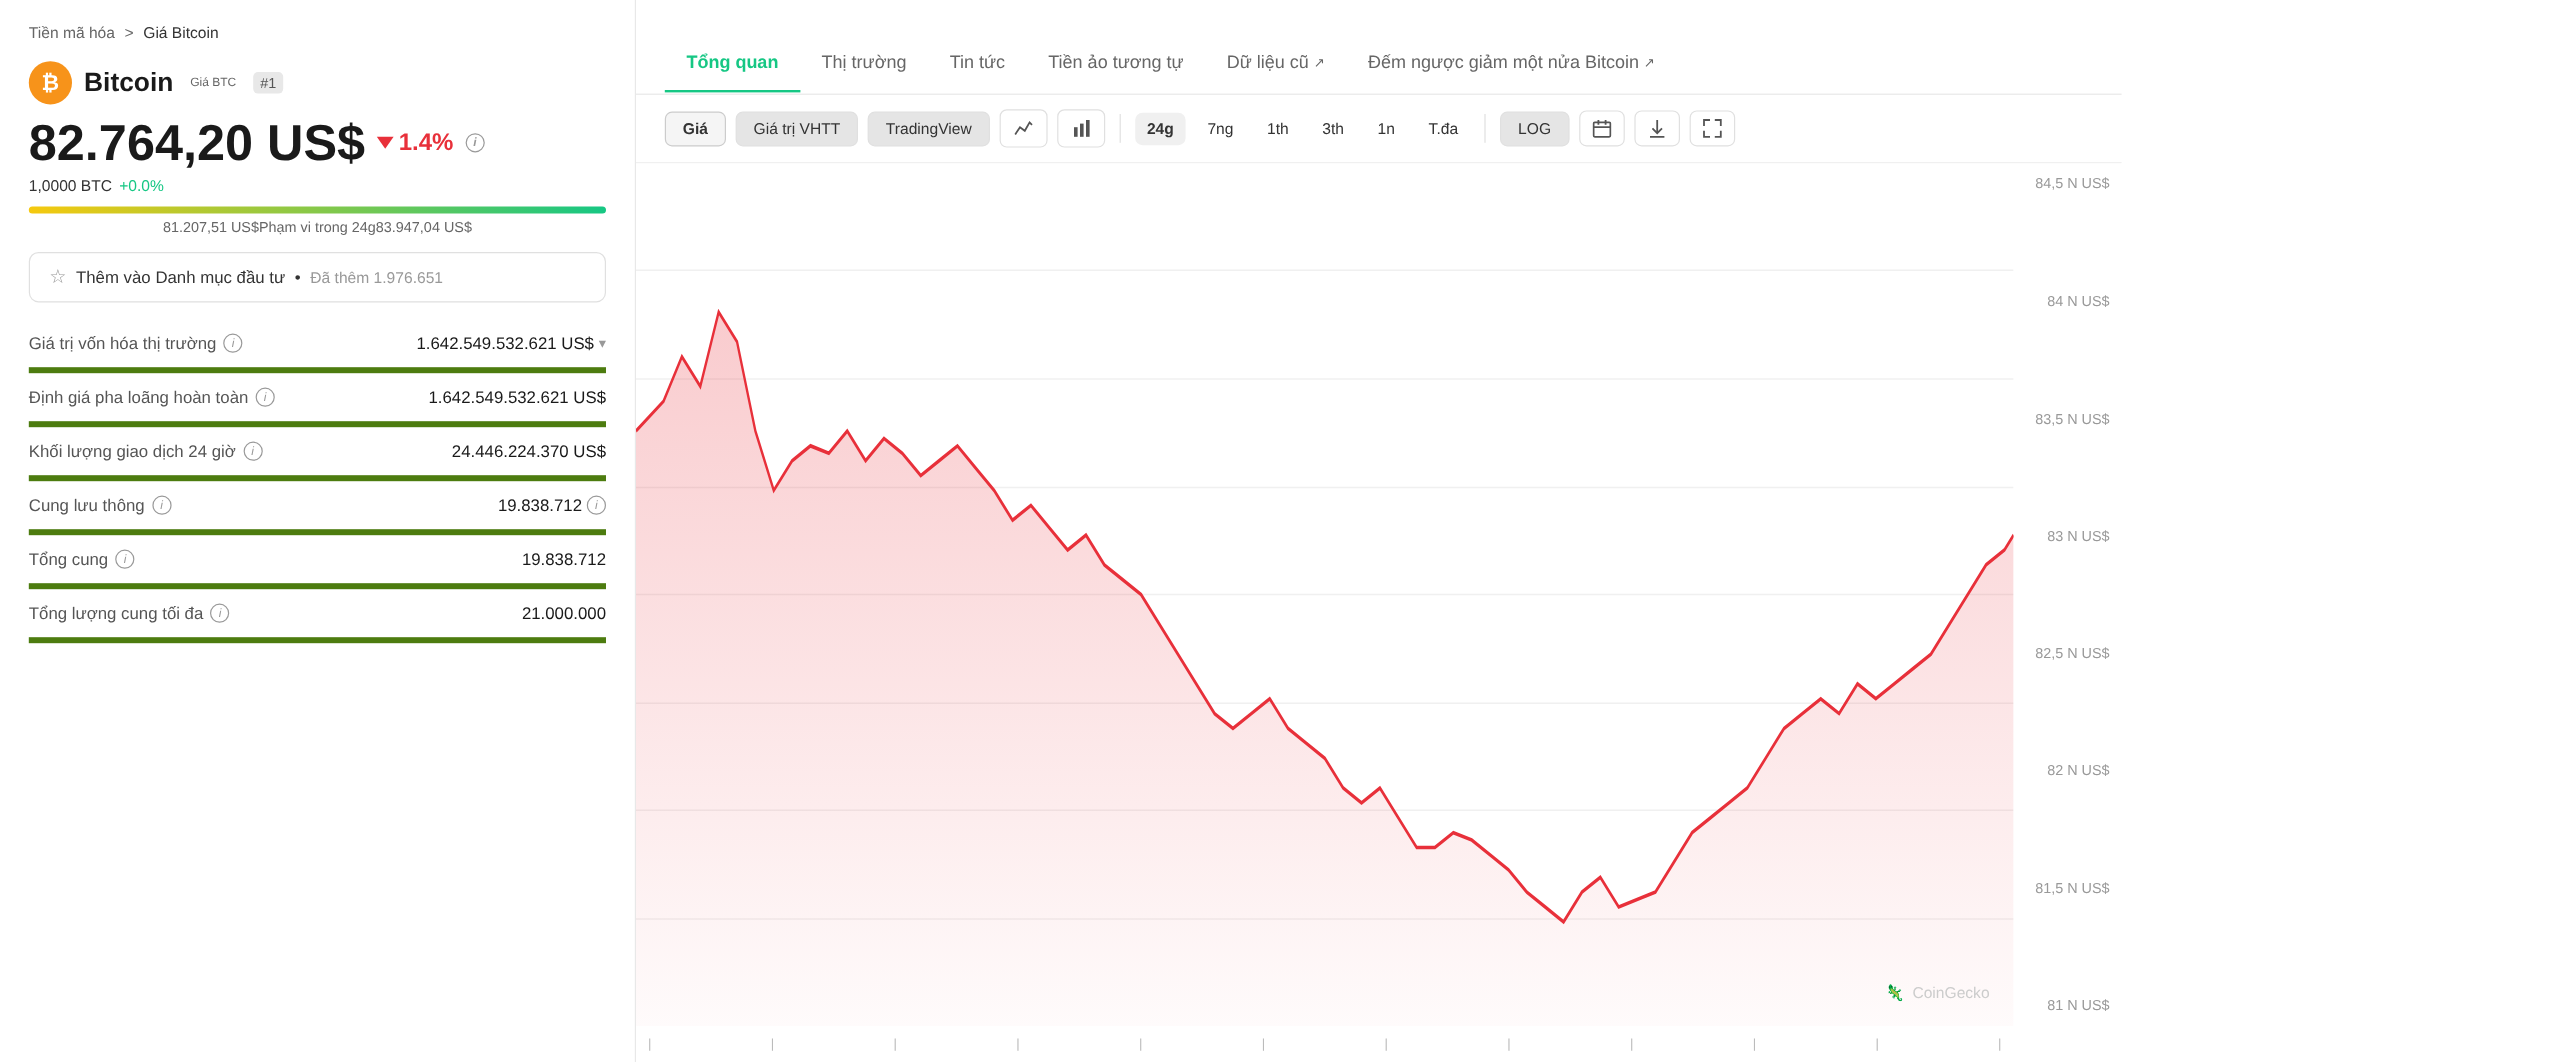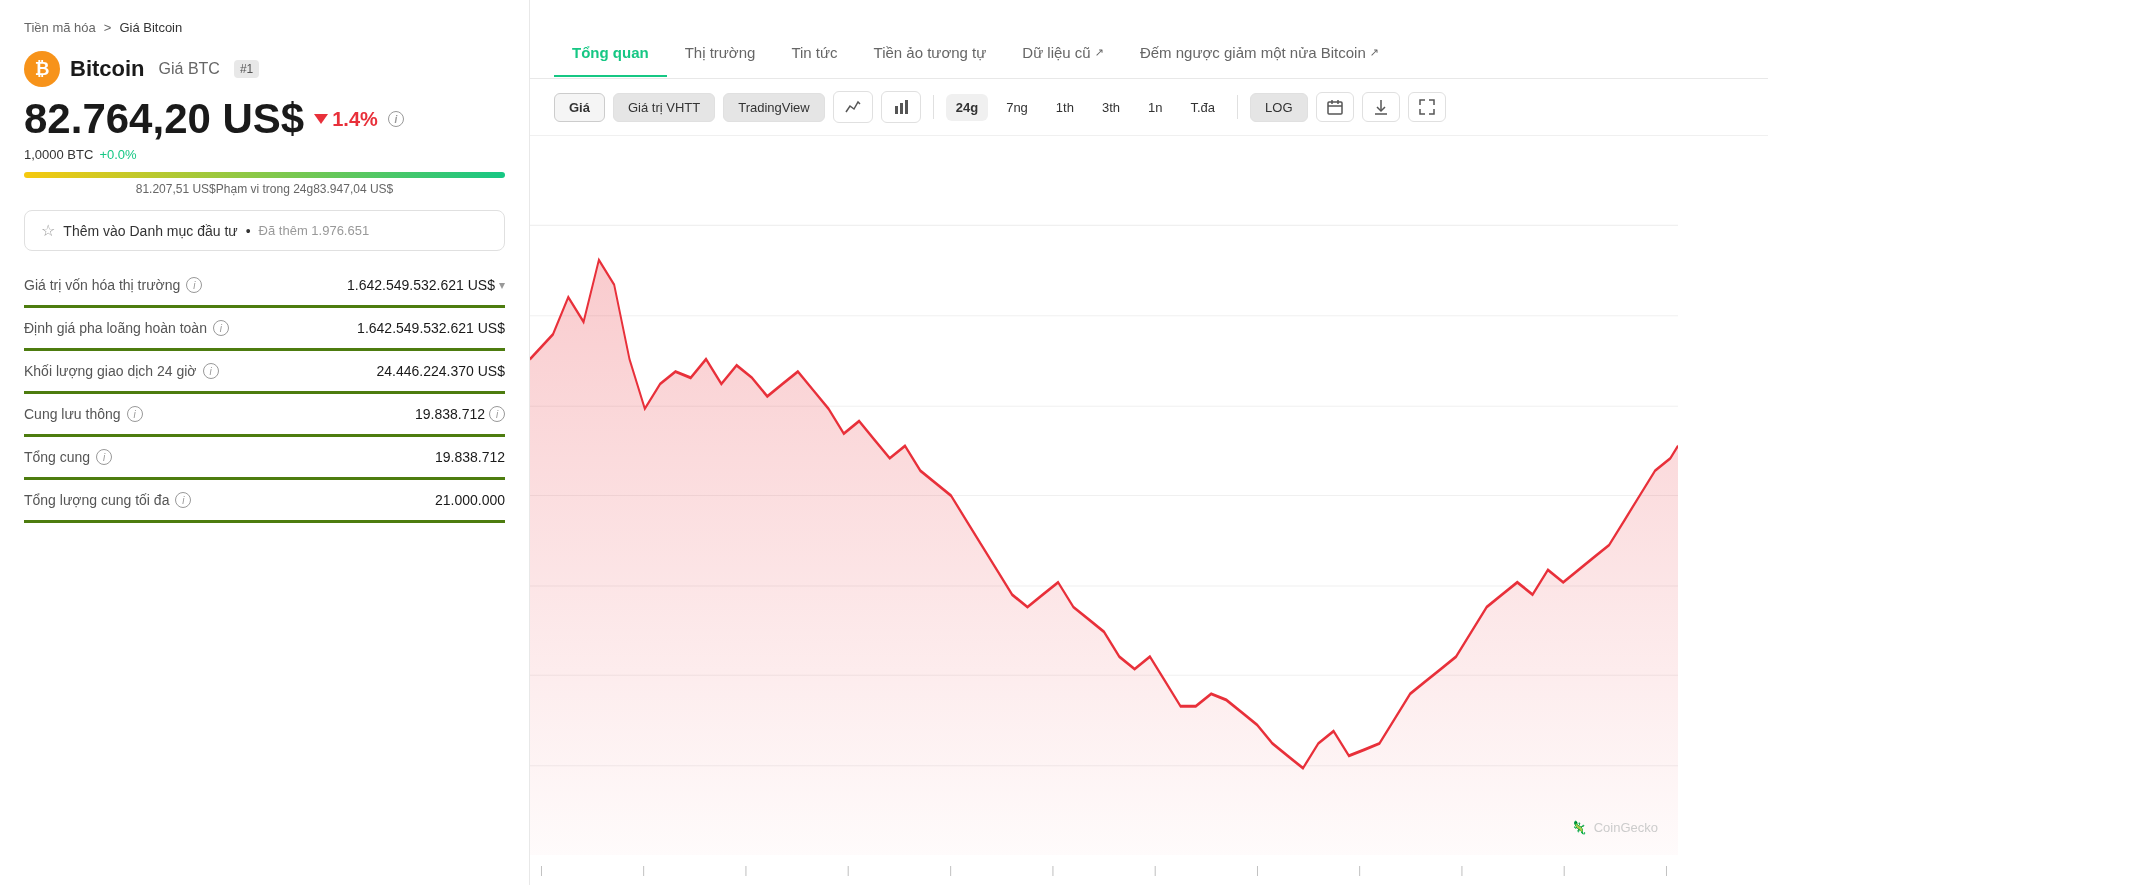--- a/index.html
+++ b/index.html
@@ -9,39 +9,39 @@
     
     
     .left-panel { width: 530px; padding: 20px 24px; flex-shrink: 0; border-right: 1px solid #e8e8e8; }
     
     .breadcrumb { display: flex; align-items: center; gap: 8px; font-size: 13px; color: #666; margin-bottom: 16px; }
     .breadcrumb-current { color: #333; }
     
     .coin-header { display: flex; align-items: center; gap: 10px; margin-bottom: 8px; }
     .coin-logo { width: 36px; height: 36px; background: #f7931a; border-radius: 50%; display: flex; align-items: center; justify-content: center; color: white; font-weight: bold; font-size: 18px; }
     .coin-name { font-size: 22px; font-weight: 700; }
-    .coin-ticker { font-size: 16px; color: #666; margin-left: 4px; }
+    .coin-ticker { font-size: 10px; color: #666; margin-left: 4px; }
     .coin-rank { background: #e8e8e8; color: #555; font-size: 12px; padding: 2px 6px; border-radius: 4px; margin-left: 4px; }
     
     .price-main { font-size: 42px; font-weight: 700; display: flex; align-items: center; gap: 10px; margin-bottom: 4px; }
     .price-change-neg { color: #e8303a; font-size: 20px; font-weight: 700; display: flex; align-items: center; gap: 4px; }
     .triangle-down { width: 0; height: 0; border-left: 7px solid transparent; border-right: 7px solid transparent; border-top: 10px solid #e8303a; display: inline-block; }
     .info-icon { width: 16px; height: 16px; border: 1.5px solid #999; border-radius: 50%; display: inline-flex; align-items: center; justify-content: center; color: #999; font-size: 10px; font-style: italic; cursor: pointer; }
     
     .btc-sub { font-size: 13px; color: #333; margin-bottom: 10px; display: flex; align-items: center; gap: 6px; }
     .change-pos { color: #16c784; }
     
     .progress-bar-container { margin-bottom: 6px; }
     .progress-bar-bg { background: linear-gradient(to right, #f6c90e, #16c784); height: 6px; border-radius: 3px; width: 100%; }
     .progress-range { display: flex; justify-content: center; font-size: 12px; color: #666; margin-top: 4px; }
     
     .watchlist-btn { display: flex; align-items: center; gap: 8px; border: 1.5px solid #e0e0e0; border-radius: 8px; padding: 10px 16px; font-size: 14px; color: #333; cursor: pointer; margin: 14px 0; background: #fff; width: 100%; }
     .star-icon { color: #999; font-size: 16px; }
     .watchlist-count { color: #999; font-size: 13px; }
-    .stats-row { display: flex; justify-content: space-between; align-items: center; padding: 12px 0; border-bottom: 3px solid #4d7c0f; }
+    .stats-row { display: flex; justify-content: space-between; align-items: center; padding: 12px 0; border-bottom: 5px solid #4d7c0f; }
     .stats-label { color: #555; font-size: 14px; display: flex; align-items: center; gap: 6px; }
     .stats-value { color: #1a1a1a; font-size: 14px; font-weight: 500; display: flex; align-items: center; gap: 4px; }
     .chevron-down { color: #999; font-size: 12px; }
     
     
     .right-panel { flex: 1; display: flex; flex-direction: column; padding: 0; }
     
     .top-tabs { display: flex; align-items: center; gap: 0; padding: 0 24px; border-bottom: 1px solid #e8e8e8; height: 50px; margin-top: 29px; }
     .tab { padding: 14px 18px; font-size: 15px; color: #666; cursor: pointer; border-bottom: 2px solid transparent; white-space: nowrap; }
     .tab.active { color: #16c784; border-bottom: 2px solid #16c784; font-weight: 600; }
@@ -232,20 +232,30 @@
             <polyline points="1,6 1,1 6,1" fill="none" stroke="#555" stroke-width="1.5"></polyline>
             <polyline points="10,1 15,1 15,6" fill="none" stroke="#555" stroke-width="1.5"></polyline>
             <polyline points="1,10 1,15 6,15" fill="none" stroke="#555" stroke-width="1.5"></polyline>
             <polyline points="10,15 15,15 15,10" fill="none" stroke="#555" stroke-width="1.5"></polyline>
           </svg>
       </button>
     </div>
 
     <div class="chart-area">
 
+      <div class="y-axis">
+        <span class="y-label">84,5 N US$</span>
+        <span class="y-label">84 N US$</span>
+        <span class="y-label">83,5 N US$</span>
+        <span class="y-label">83 N US$</span>
+        <span class="y-label">82,5 N US$</span>
+        <span class="y-label">82 N US$</span>
+        <span class="y-label">81,5 N US$</span>
+        <span class="y-label">81 N US$</span>
+      </div>
 
       <div class="chart-svg-container">
         <svg width="100%" height="100%" viewBox="0 0 1500 580" preserveAspectRatio="none">
 
           <line x1="0" y1="72" x2="1500" y2="72" stroke="#f0f0f0" stroke-width="1"></line>
           <line x1="0" y1="145" x2="1500" y2="145" stroke="#f0f0f0" stroke-width="1"></line>
           <line x1="0" y1="218" x2="1500" y2="218" stroke="#f0f0f0" stroke-width="1"></line>
           <line x1="0" y1="290" x2="1500" y2="290" stroke="#f0f0f0" stroke-width="1"></line>
           <line x1="0" y1="363" x2="1500" y2="363" stroke="#f0f0f0" stroke-width="1"></line>
           <line x1="0" y1="435" x2="1500" y2="435" stroke="#f0f0f0" stroke-width="1"></line>

